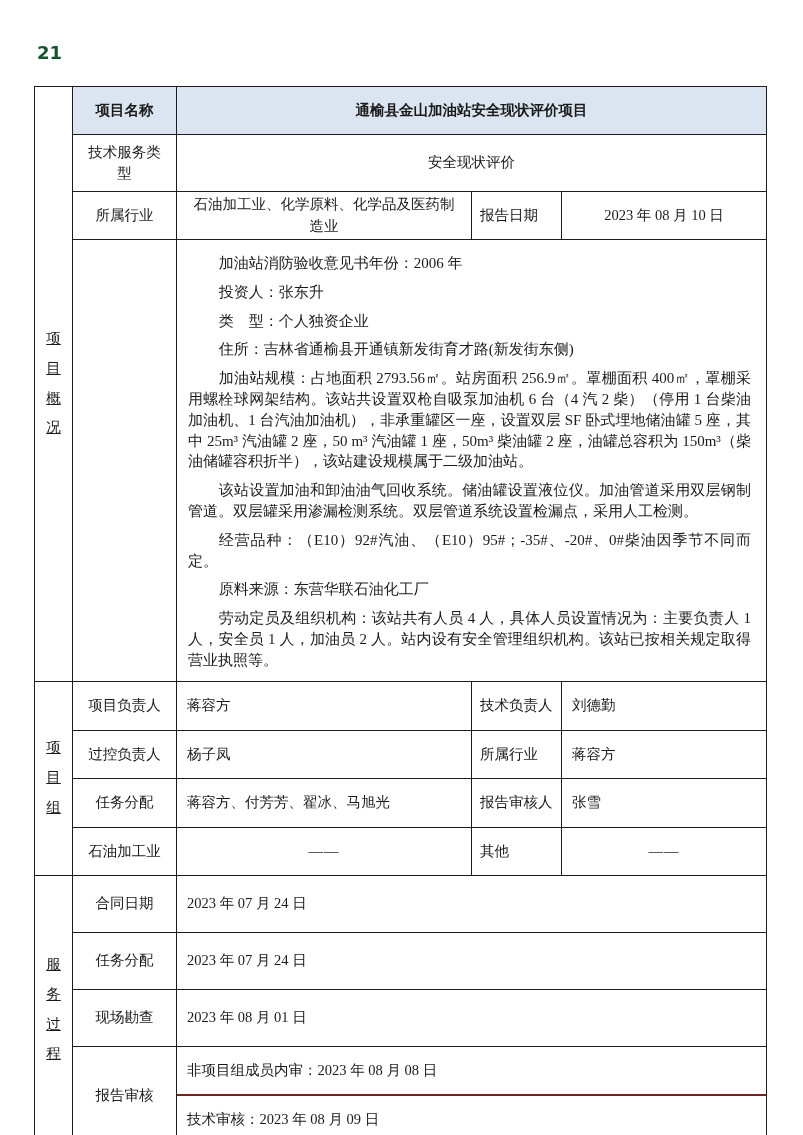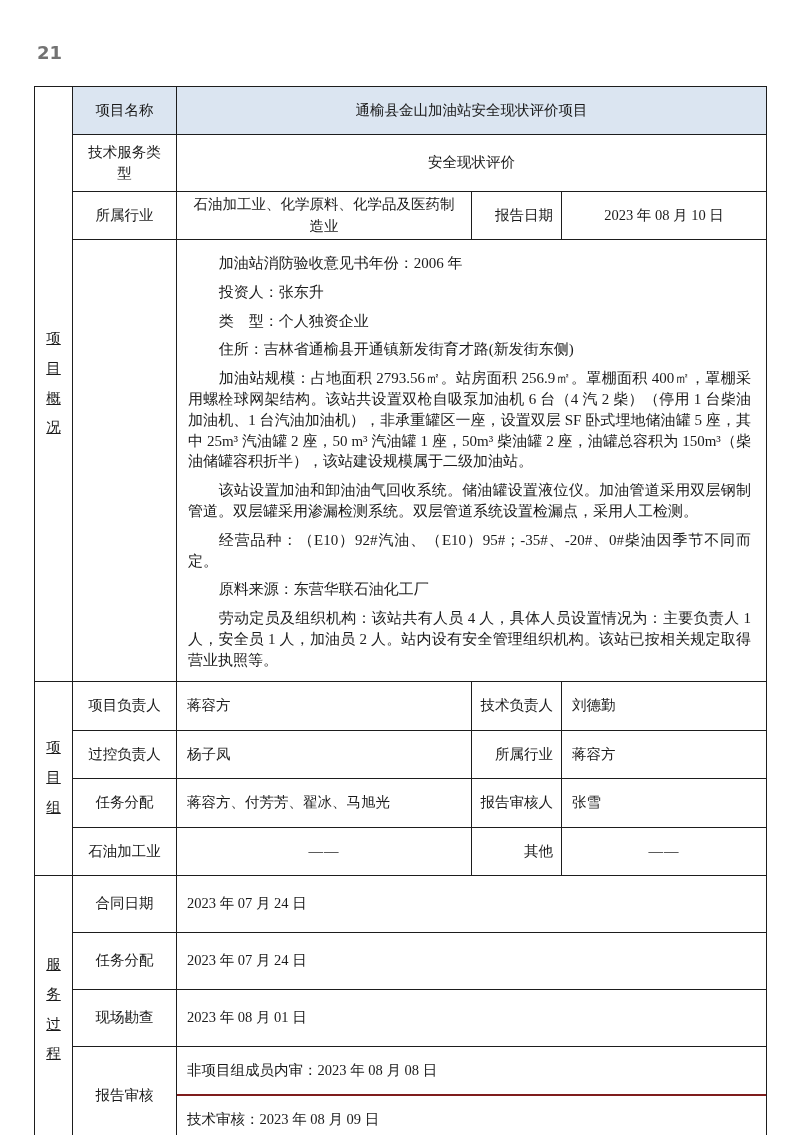--- a/index.html
+++ b/index.html
@@ -3,39 +3,39 @@
 <meta charset="utf-8">
 <style>
   html,body{margin:0;padding:0;}
   body{
     width:803px;height:1135px;background:#ffffff;position:relative;overflow:hidden;
     font-family:"Liberation Serif","DejaVu Serif",serif;color:#1a1a1a;
   }
   .pageno{
     position:absolute;left:37px;top:42px;
     font-family:"DejaVu Sans","Liberation Sans",sans-serif;
-    font-weight:bold;font-size:18px;color:#737373;
+    font-weight:bold;font-size:18px;color:#14532d;
   }
   table.doc{
     position:absolute;left:34px;top:86px;width:732px;
     border-collapse:collapse;table-layout:fixed;
   }
   table.doc td{
     border:1px solid #1d1d1d;
     font-size:14.5px;color:#1a1a1a;
     vertical-align:middle;
     overflow:hidden;
   }
   tr.h48{height:48px} tr.h57{height:57px} tr.h379{height:379px}
   tr.h49{height:49px} tr.h98{height:98px}
-  td.hdr{background:var(--header_bg,#dbe5f1);}
+  td.hdr{background:var(--header_bg,#dbe5f1);font-weight:bold;}
   td.vlabel{text-align:center;padding:0;text-decoration:underline;}
   .vtext{width:1.05em;margin:0 auto;line-height:2.05;word-break:break-all;font-size:14.5px;}
   td.lbl{text-align:center;padding:0 14px;line-height:1.45;}
-  td.lbl-sm{text-align:right;padding:0 8px;line-height:1.45;}
+  td.lbl-sm{text-align:left;padding:0 8px;line-height:1.45;}
   td.center{text-align:center;padding:0 14px;line-height:1.5;}
   td.left{text-align:left;padding:0 6px 0 10px;margin-top:8px;}
   td.dash{text-align:center;color:var(--dash,#8a8a8a);letter-spacing:1px;}
   td.overview{vertical-align:top;padding:5px 7px 2px 3px;}
   td.overview p{margin:8px;text-indent:2.05em;line-height:20.8px;font-size:15px;text-align:justify;}
   td.review-cell{padding:0;}
   .review-half{height:48px;display:flex;align-items:center;padding-left:10px;box-sizing:border-box;}
   .review-half.first{border-bottom:2px solid #7f1d1d;height:49px;}
   td.title-cell{font-size:15px;}
 </style>

